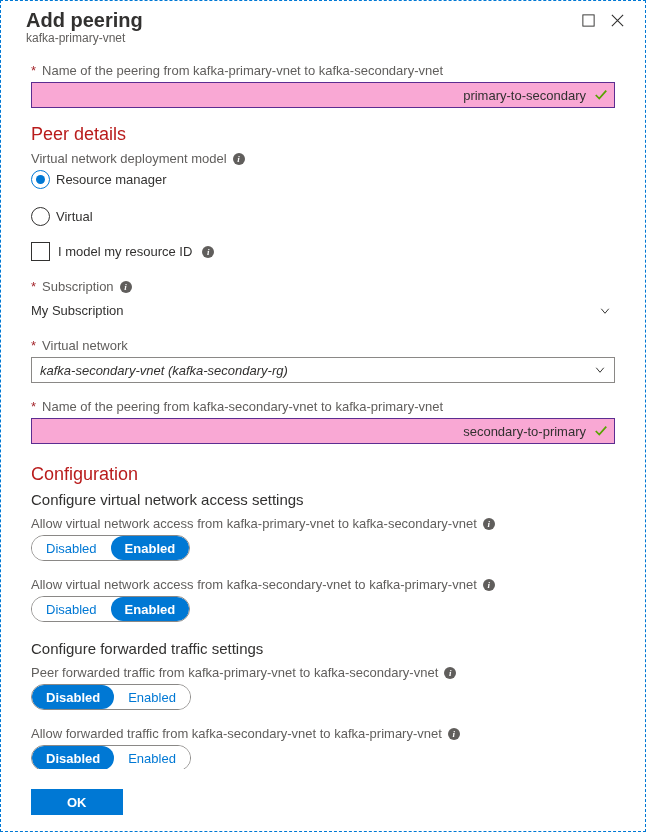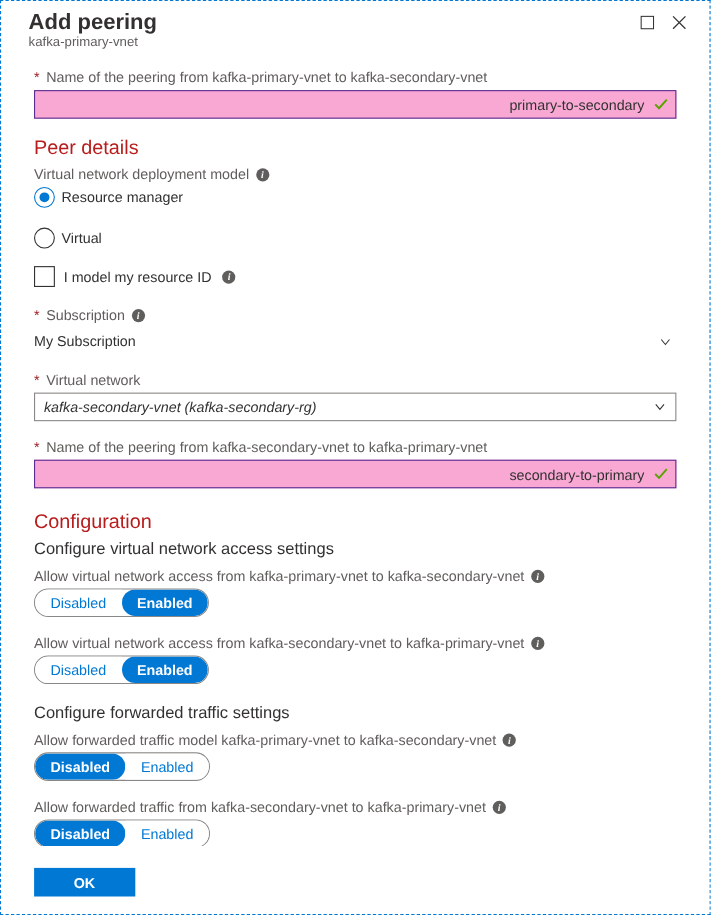--- a/index.html
+++ b/index.html
@@ -387,21 +387,21 @@
     <span class="info-icon">i</span>
   </div>
   <div class="toggle-pill">
     <div class="toggle-opt">Disabled</div>
     <div class="toggle-opt active">Enabled</div>
   </div>
 
   <div class="sub-heading" style="margin-top:2px">Configure forwarded traffic settings</div>
 
   <div class="setting-label">
-    <span>Allow forwarded traffic model kafka-primary-vnet to kafka-secondary-vnet</span>
+    <span>Peer forwarded traffic from kafka-primary-vnet to kafka-secondary-vnet</span>
     <span class="info-icon">i</span>
   </div>
   <div class="toggle-pill">
     <div class="toggle-opt active">Disabled</div>
     <div class="toggle-opt">Enabled</div>
   </div>
 
   <div class="setting-label">
     <span>Allow forwarded traffic from kafka-secondary-vnet to kafka-primary-vnet</span>
     <span class="info-icon">i</span>

